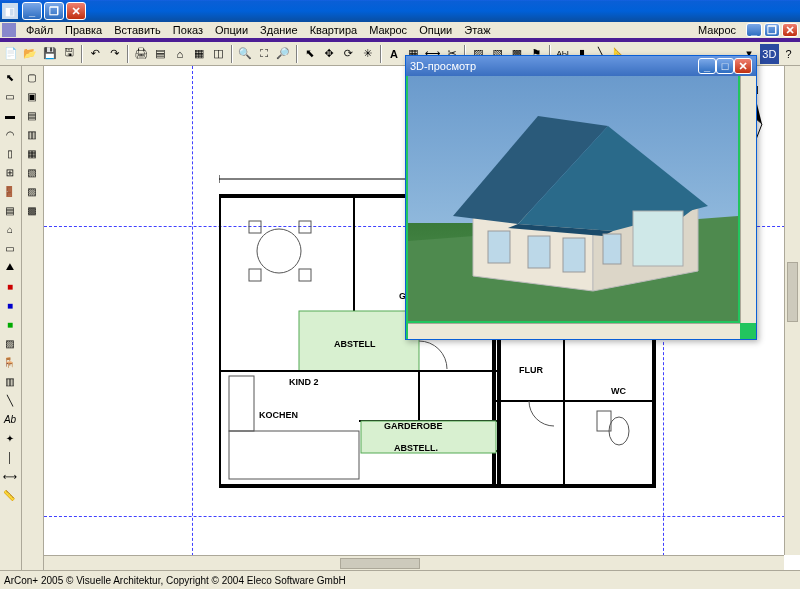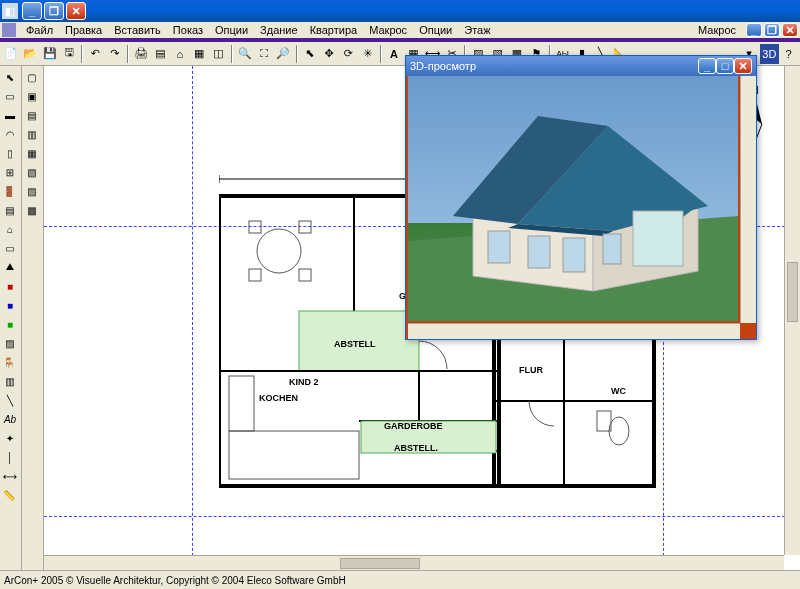--- a/index.html
+++ b/index.html
@@ -36,21 +36,21 @@
 
 .floorplan { position: absolute; left: 175px; top: 95px; width: 440px; height: 330px; }
 .fp-room { position: absolute; font-size: 9px; font-weight: bold; text-align: center; }
 
 .scrollbar-v { position: absolute; right: 0; top: 0; bottom: 16px; width: 16px; background: #ece9d8; border-left: 1px solid #aca899; }
 .scrollbar-h { position: absolute; left: 0; right: 16px; bottom: 0; height: 16px; background: #ece9d8; border-top: 1px solid #aca899; }
 .scroll-thumb { background: #cdcabc; border: 1px solid #aca899; position: absolute; }
 
 .statusbar { position: absolute; bottom: 0; left: 0; right: 0; height: 18px; background: #ece9d8; border-top: 1px solid #aca899; display: flex; align-items: center; padding: 9px 4px; font-size: 10px; margin-top: 20px; }
 
-.preview-window { position: absolute; top: 55px; left: 405px; width: 352px; height: 285px; background: #c2410c; border: 1px solid #0a5fd6; box-shadow: 2px 2px 6px rgba(0,0,0,.3); }
+.preview-window { position: absolute; top: 55px; left: 405px; width: 352px; height: 285px; background: #22c55e; border: 1px solid #0a5fd6; box-shadow: 2px 2px 6px rgba(0,0,0,.3); }
 .preview-title { height: 20px; background: linear-gradient(to bottom, #6797e0, #3a6fc0); color: #fff; display: flex; align-items: center; padding: 0 4px; font-size: 11px; }
 .preview-title span { flex: 1; }
 .preview-title .win-btn { width: 18px; height: 16px; }
 .preview-canvas { position: absolute; top: 20px; left: 2px; right: 18px; bottom: 18px; background: linear-gradient(#6a9acc 0%, #8fb8dc 60%, #3a7a3a 60%, #5a9a5a 100%); }
 
 .compass { position: absolute; top: 18px; right: 30px; width: 30px; height: 60px; }
 </style>
 </head>
 <body>
 
@@ -222,21 +222,21 @@
 
           <ellipse cx="400" cy="270" rx="10" ry="14" fill="none" stroke="#555"></ellipse>
           <rect x="378" y="250" width="14" height="20" fill="none" stroke="#555"></rect>
 
           <path d="M 200 180 A 28 28 0 0 1 228 208" fill="none" stroke="#555"></path>
           <path d="M 310 240 A 25 25 0 0 0 335 265" fill="none" stroke="#555"></path>
         </svg>
         <div class="fp-room" style="left:180px;top:130px">GALERIE</div>
         <div class="fp-room" style="left:115px;top:178px">ABSTELL</div>
         <div class="fp-room" style="left:70px;top:216px">KIND 2</div>
-        <div class="fp-room" style="left:40px;top:232px">KOCHEN</div>
+        <div class="fp-room" style="left:40px;top:249px">KOCHEN</div>
         <div class="fp-room" style="left:165px;top:260px">GARDEROBE</div>
         <div class="fp-room" style="left:175px;top:282px">ABSTELL.</div>
         <div class="fp-room" style="left:288px;top:163px">HAR</div>
         <div class="fp-room" style="left:300px;top:204px">FLUR</div>
         <div class="fp-room" style="left:392px;top:225px">WC</div>
       </div>
     </div>
     <div class="scrollbar-v">
       <div class="scroll-thumb" style="top:40%;left:2px;right:2px;height:60px"></div>
     </div>

